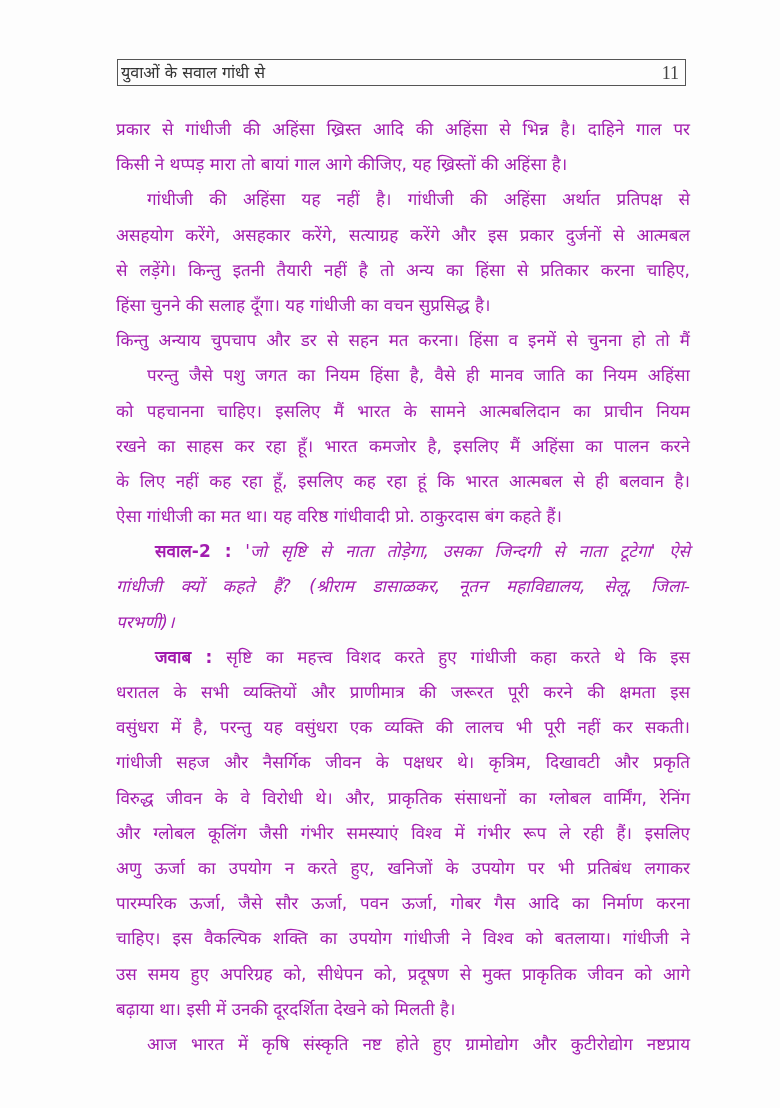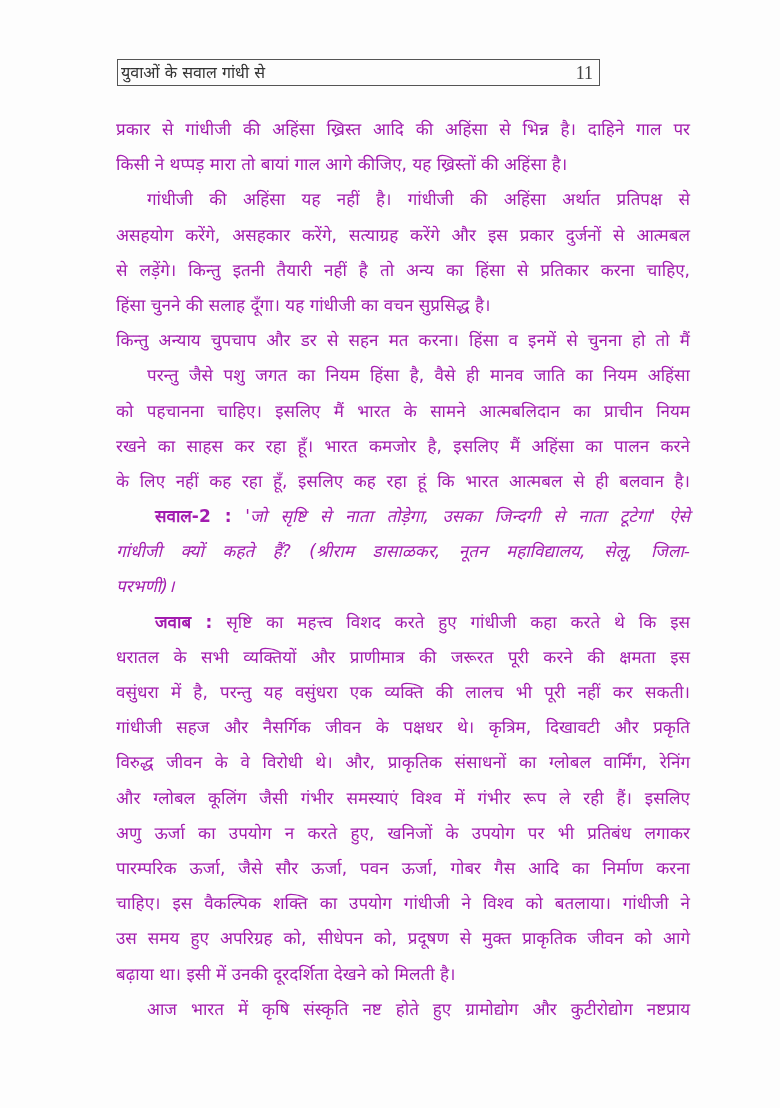--- a/index.html
+++ b/index.html
@@ -19,21 +19,21 @@
     position: absolute;
     left: 0; top: 0;
     width: 780px;
     height: 1108px;
     background: #fdfdfd;
   }
   .running-header {
     position: absolute;
     left: 117px;
     top: 59px;
-    width: 483px;
+    width: 569px;
     height: 27px;
     border: 1.5px solid #555;
     box-sizing: border-box;
     display: flex;
     align-items: center;
     justify-content: space-between;
     padding: 0 6px 0 3px;
   }
   .running-title {
     font-size: 16px;
@@ -89,20 +89,21 @@
     <div class="line indent">गांधीजी की अहिंसा यह नहीं है। गांधीजी की अहिंसा अर्थात प्रतिपक्ष से</div>
     <div class="line">असहयोग करेंगे, असहकार करेंगे, सत्याग्रह करेंगे और इस प्रकार दुर्जनों से आत्मबल</div>
     <div class="line">से लड़ेंगे। किन्तु इतनी तैयारी नहीं है तो अन्य का हिंसा से प्रतिकार करना चाहिए,</div>
     <div class="line last">हिंसा चुनने की सलाह दूँगा। यह गांधीजी का वचन सुप्रसिद्ध है।</div>
     <div class="line">किन्तु अन्याय चुपचाप और डर से सहन मत करना। हिंसा व इनमें से चुनना हो तो मैं</div>
 
     <div class="line indent">परन्तु जैसे पशु जगत का नियम हिंसा है, वैसे ही मानव जाति का नियम अहिंसा</div>
     <div class="line">को पहचानना चाहिए। इसलिए मैं भारत के सामने आत्मबलिदान का प्राचीन नियम</div>
     <div class="line">रखने का साहस कर रहा हूँ। भारत कमजोर है, इसलिए मैं अहिंसा का पालन करने</div>
     <div class="line">के लिए नहीं कह रहा हूँ, इसलिए कह रहा हूं कि भारत आत्मबल से ही बलवान है।</div>
+    <div class="line last">ऐसा गांधीजी का मत था। यह वरिष्ठ गांधीवादी प्रो. ठाकुरदास बंग कहते हैं।</div>
 
     <div class="line indent">
       <span class="b">सवाल-2 :</span>
       <span class="i">'जो सृष्टि से नाता तोड़ेगा, उसका जिन्दगी से नाता टूटेगा' ऐसे</span>
     </div>
     <div class="line i">गांधीजी क्यों कहते हैं? (श्रीराम डासाळकर, नूतन महाविद्यालय, सेलू, जिला-</div>
     <div class="line last i">परभणी)।</div>
 
     <div class="line indent">
       <span class="b">जवाब :</span>

